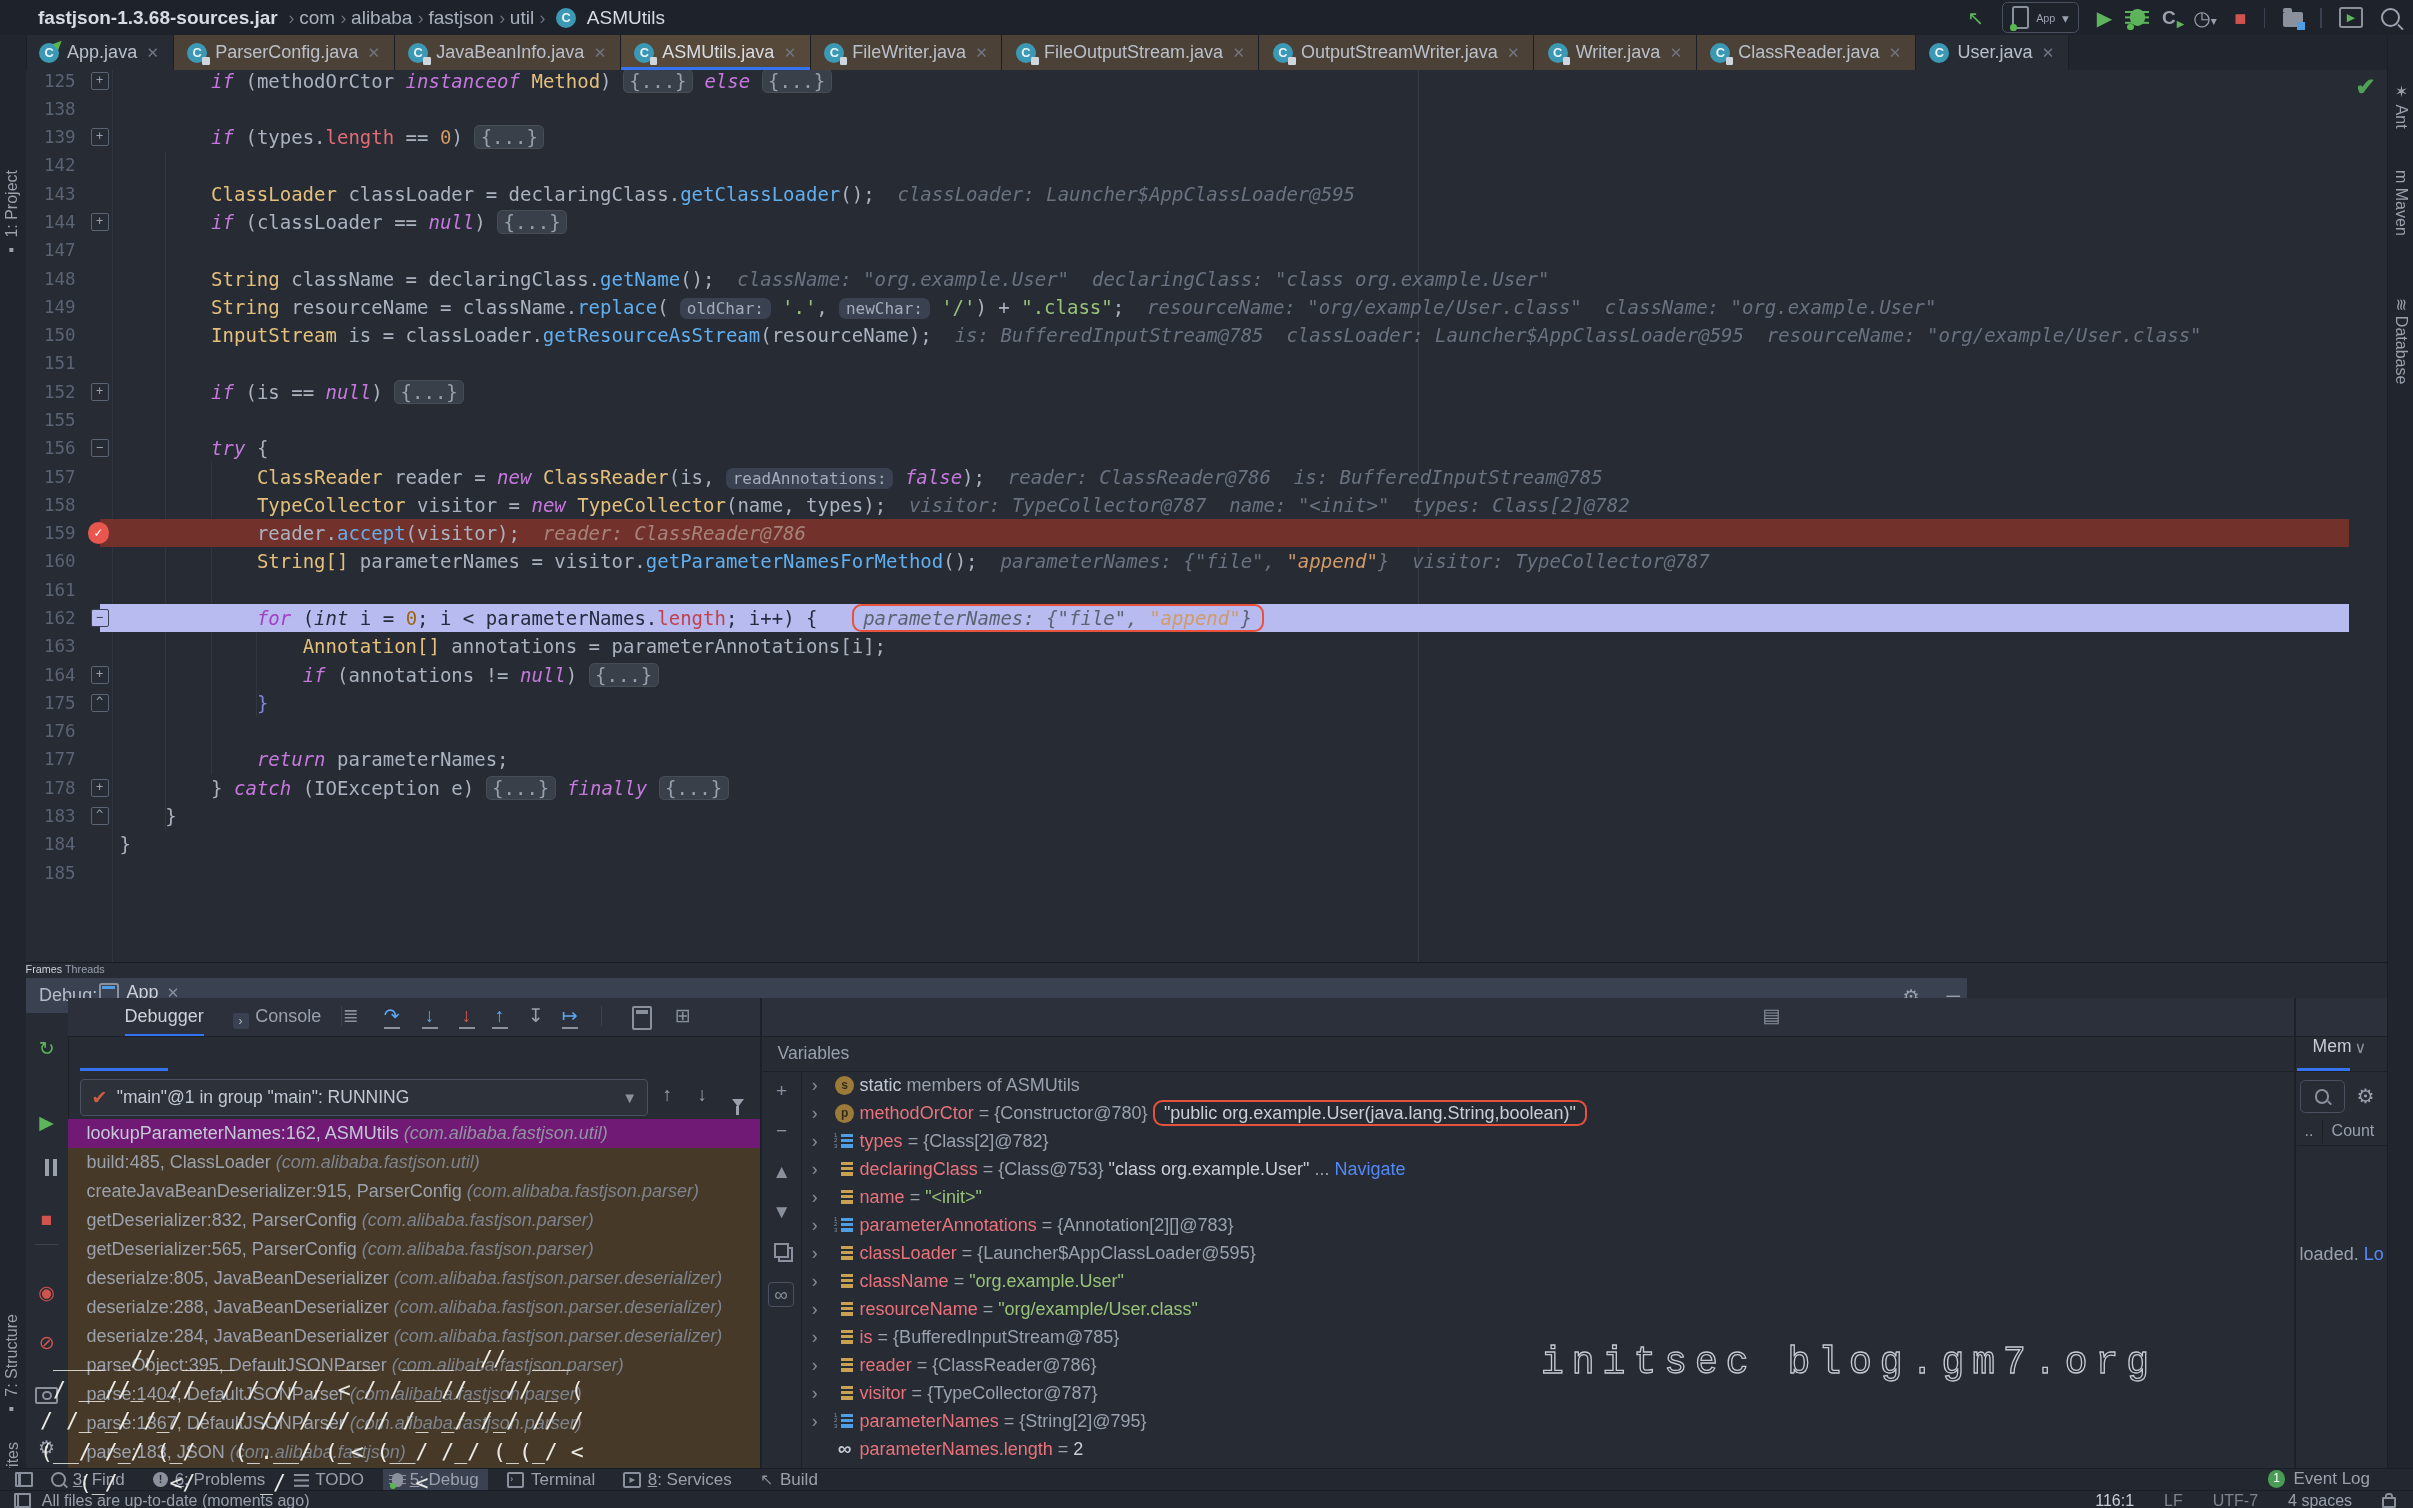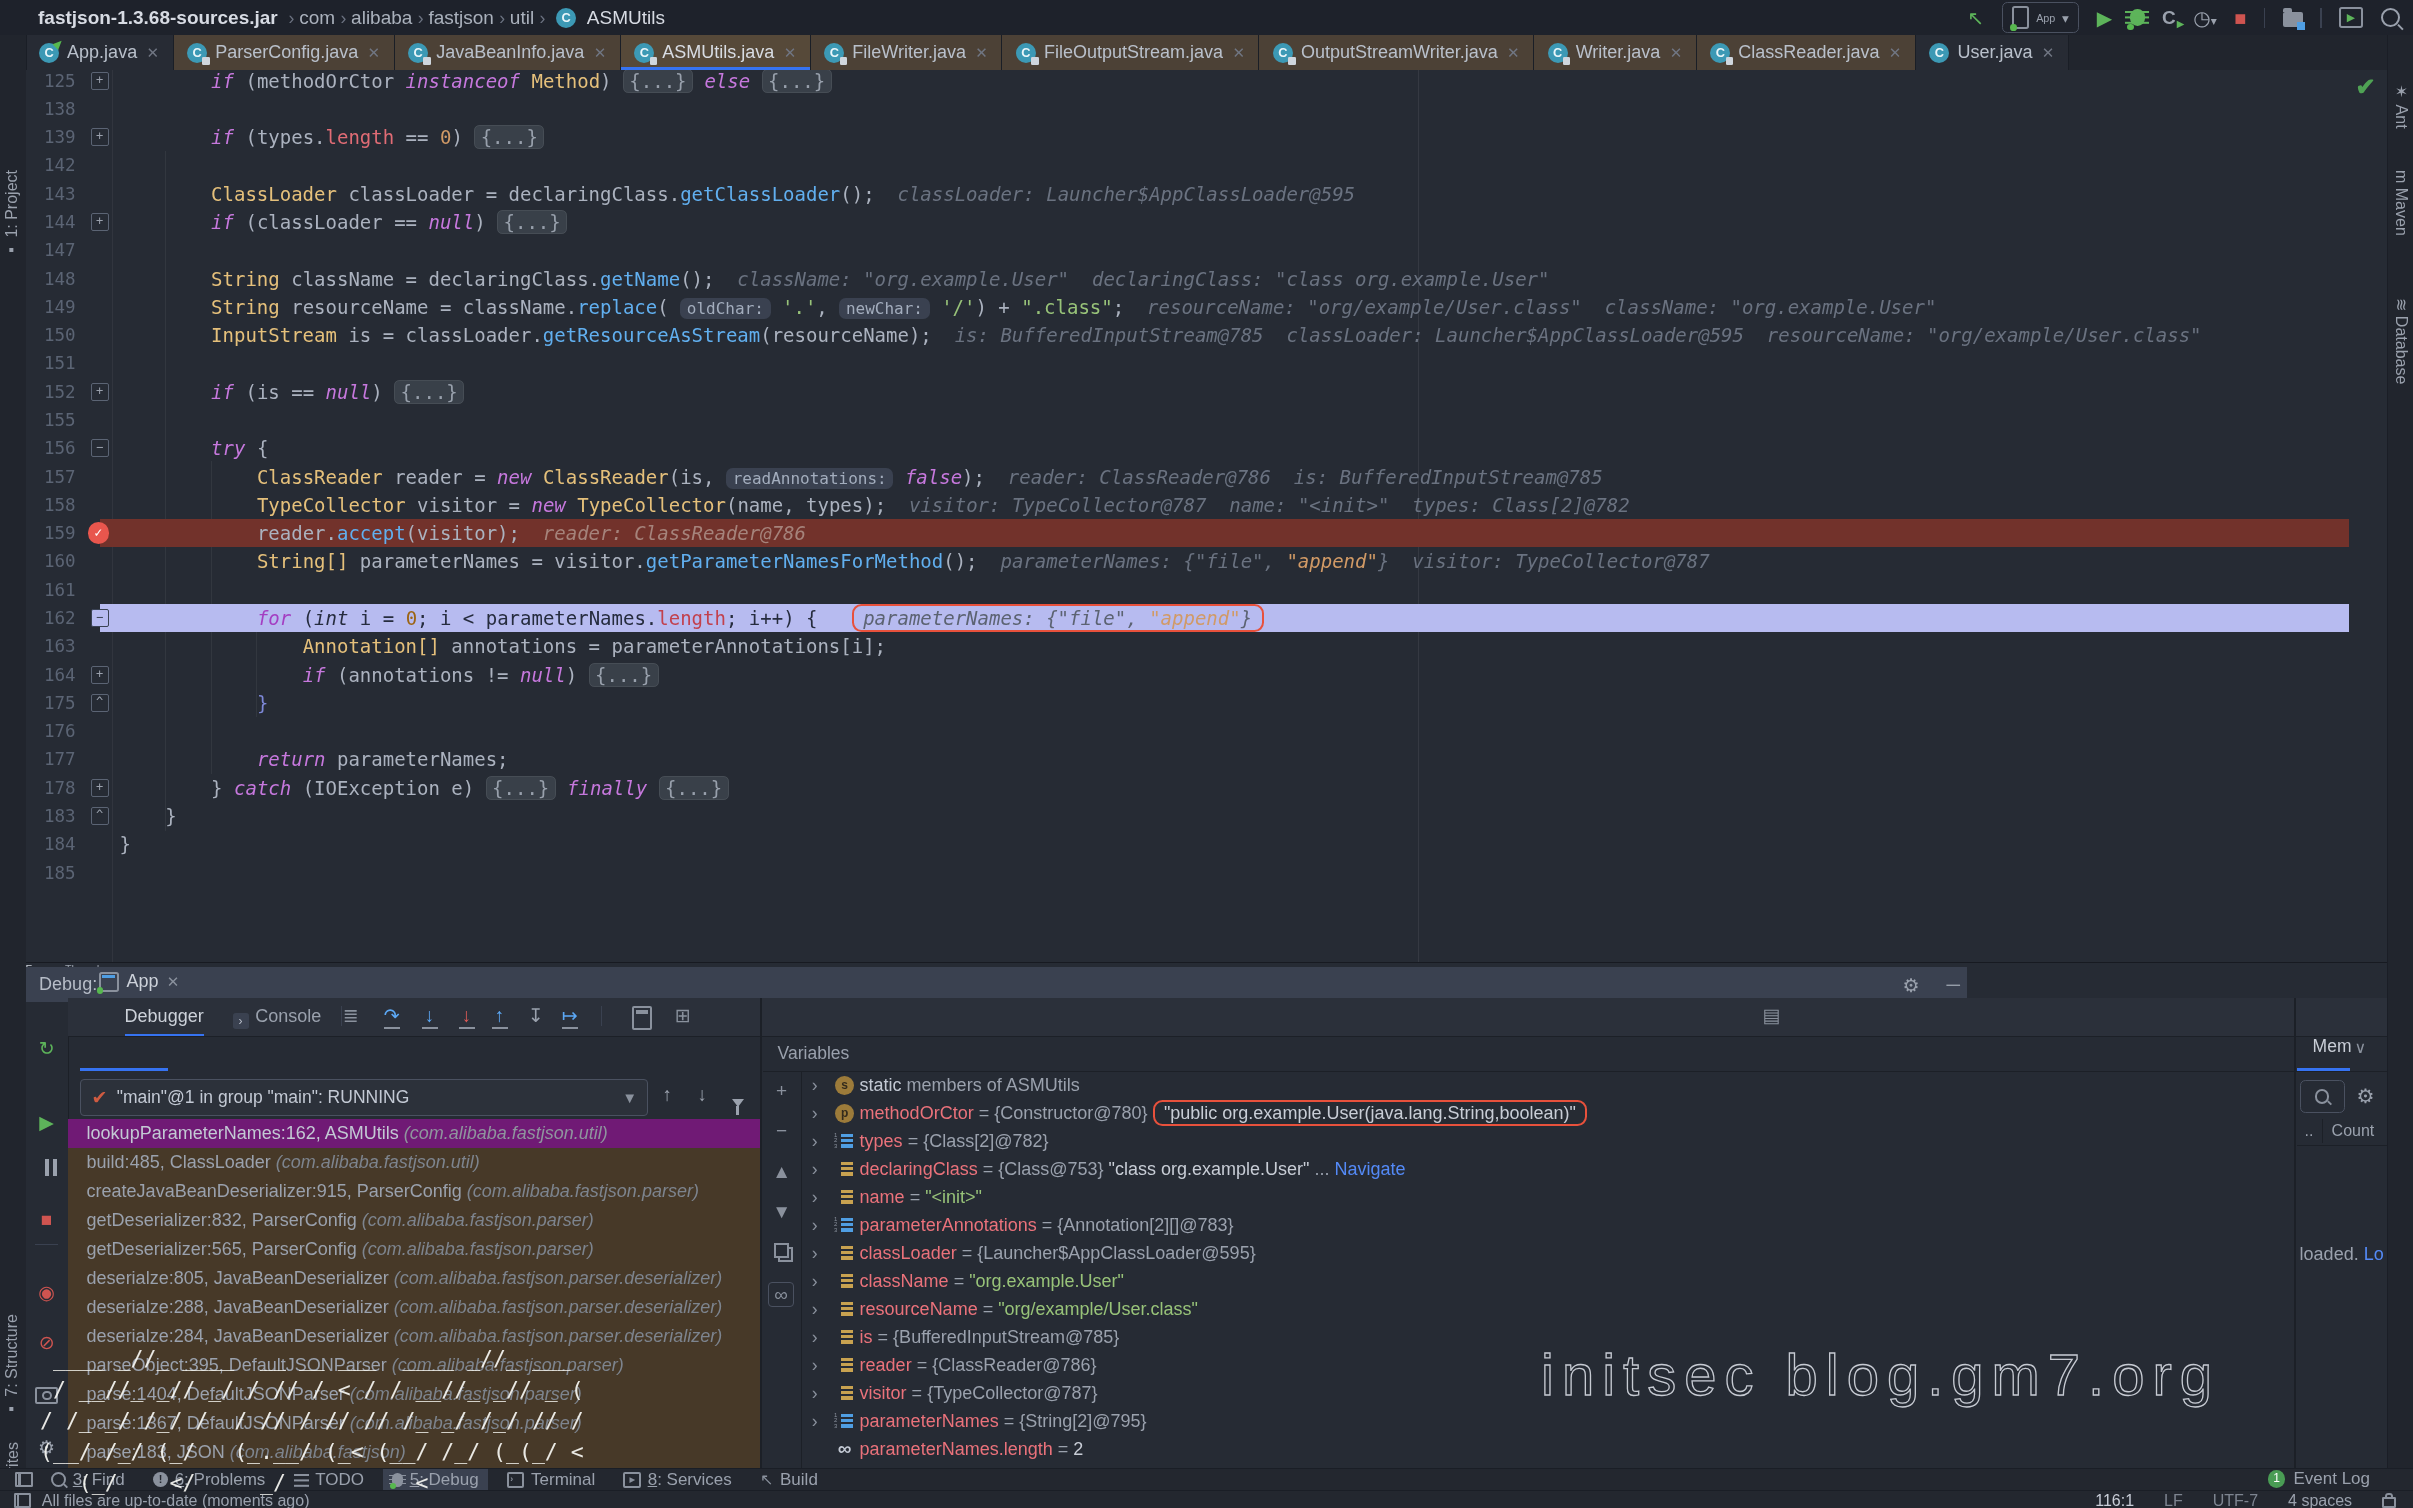--- a/index.html
+++ b/index.html
@@ -86,21 +86,21 @@
   .sg-hb{color:#a5837b;font-style:italic;}
   .sg-h2{color:#5c6372;font-style:italic;}
   .crow.cur .sg-kw{color:#a43ec2;}
   .crow.cur .sg-nu{color:#9c6414;}
   .crow.cur .sg-fd{color:#c2414d;}
   .hint{margin-left:2ch;}
   .hintbox{display:inline-block;border:2.7px solid #e8513c;border-radius:9.4px;padding:0 9.4px;margin-left:2ch;line-height:24px;}
   #insp-ok{position:absolute;left:2330px;top:2.7px;color:#4fa254;font-size:24px;font-weight:bold;}
   
   #debug{position:absolute;left:25.6px;top:962px;width:2361px;height:506px;background:#262b34;border-top:1.3px solid #171a21;}
-  #dbg-header{position:absolute;left:0;top:4px;width:1941px;height:35px;background:#3a4150;text-align:center;}
+  #dbg-header{position:absolute;left:0;top:15px;width:1941px;height:35px;background:#3a4150;text-align:center;}
   #dbg-header .lbl{position:absolute;left:13.5px;top:6.7px;font-size:18px;color:#b7bdc8;}
   #dbg-sess{position:absolute;left:73px;top:4px;display:flex;align-items:center;gap:8px;font-size:18px;color:#cdd2da;}
   #dbg-underline{position:absolute;left:61px;top:32px;width:114px;height:2.7px;background:#3673f1;}
   .appico{width:16px;height:16px;border:2px solid #8a919d;border-radius:2.7px;position:relative;}
   .appico::before{content:"";position:absolute;left:1.3px;top:1.3px;right:1.3px;height:3.4px;background:#4f9ee3;}
   .appico::after{content:"";position:absolute;left:-4px;bottom:-4px;width:6.7px;height:6.7px;border-radius:50%;background:#57b84f;}
   #dbg-header .hx{color:#8a919d;font-size:15px;}
   #dbg-hdr-icons{position:absolute;right:6.7px;top:6.7px;display:flex;gap:27px;font-size:19px;color:#9aa1ad;}
   #dbg-toolbar{position:absolute;left:42px;top:35px;width:2319px;height:38px;background:#2b303a;border-bottom:1.3px solid #1c2027;}
   .dtab{position:absolute;top:0;height:36px;line-height:36px;font-size:18px;color:#9aa1ad;}
@@ -197,21 +197,21 @@
   #bar-status{position:absolute;left:0;top:1490px;width:2413px;height:19px;background:#23272f;border-top:1.3px solid #1a1e26;font-size:16px;color:#9aa1ad;}
   #status-left{position:absolute;left:13.5px;top:0px;display:flex;align-items:center;gap:10.8px;height:19px;}
   #status-right{position:absolute;right:17.5px;top:0px;display:flex;align-items:center;gap:30px;height:19px;}
   .st-dim{color:#7d8490;}
   .st-br{color:#c9ced8;}
   .ic-lock{width:9.4px;height:7.4px;border:2px solid #8a919d;border-radius:1.3px;margin-top:4px;}
   .ic-lock::before{content:"";position:absolute;left:1.3px;top:-5.4px;width:4px;height:4px;border:2px solid #8a919d;border-bottom:none;border-radius:3.4px 3.4px 0 0;}
   
   #graffiti{position:absolute;left:40px;top:1321px;z-index:40;font-family:"DejaVu Sans Mono",monospace;
             font-size:21.5px;line-height:31px;color:rgba(248,248,244,0.92);pointer-events:none;white-space:pre;}
-  #wm{position:absolute;left:1541px;top:1341px;z-index:40;font-family:Liberation Sans, sans-serif;font-size:58px;
+  #wm{position:absolute;left:1541px;top:1341px;z-index:40;font-family:Liberation Mono, monospace;font-size:38px;
       letter-spacing:8px;color:transparent;-webkit-text-stroke:1.3px #c6cad2;pointer-events:none;white-space:nowrap;}
   @supports not (-webkit-text-stroke: 1px #000){ #wm{color:rgba(198,202,210,0.8);} }
 </style>
 </head>
 <body>
 
 <div id="root">
 
   <div id="bar-top">
     <div id="bc">

